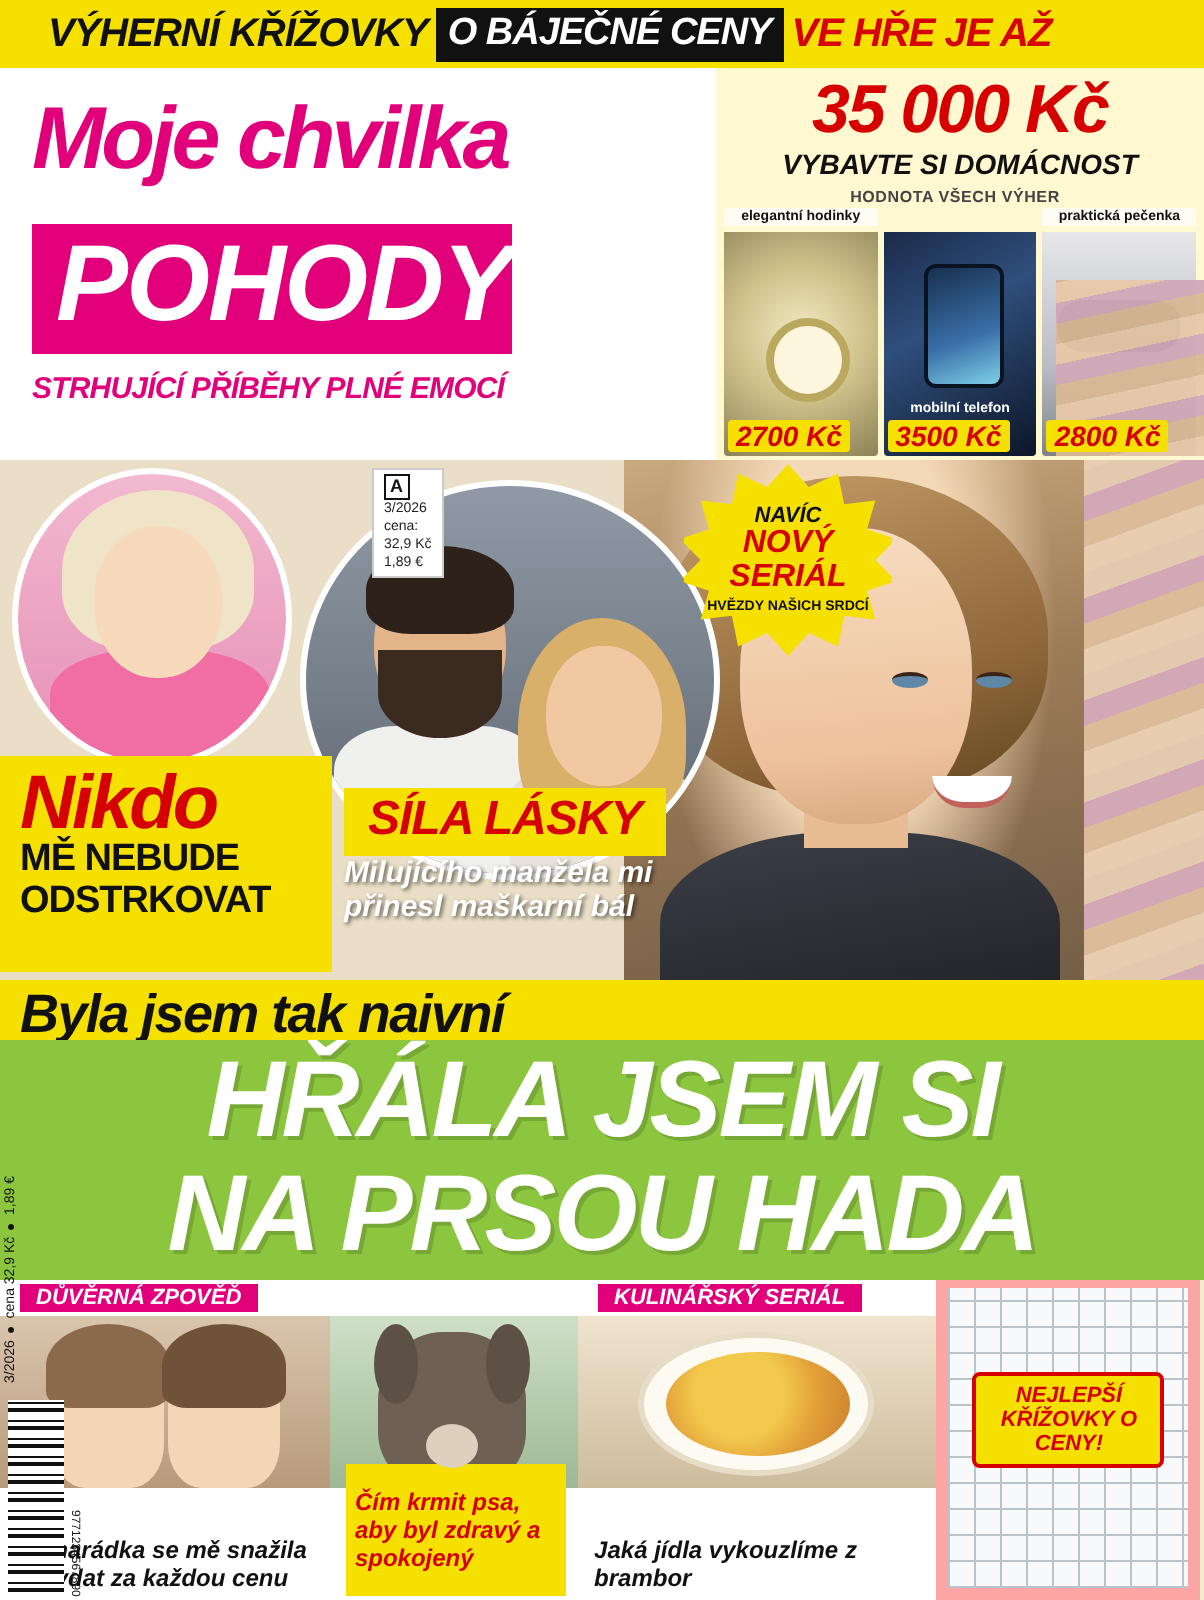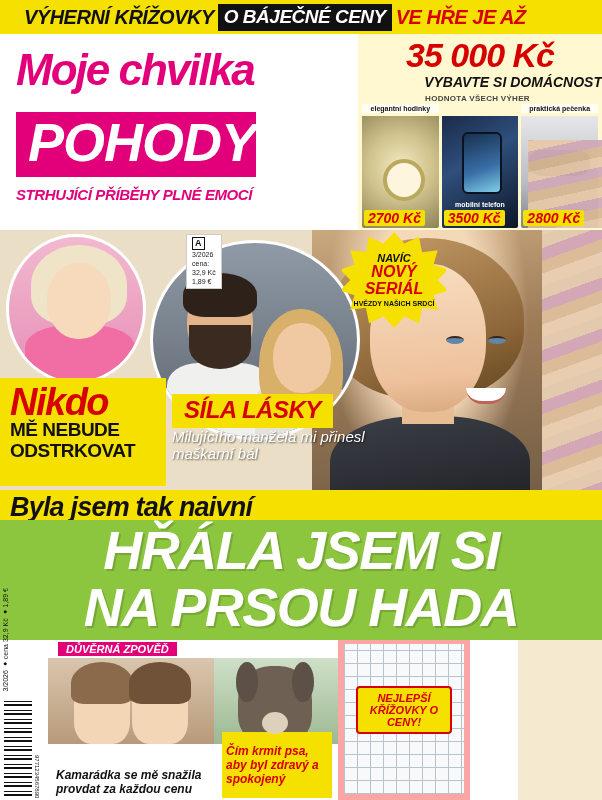--- a/index.html
+++ b/index.html
@@ -75,21 +75,21 @@
     background: #fff8d0;
   }
   .prize-amount {
     position: absolute; top: 2px; left: 0; width: 244px;
     text-align: center;
     font-size: 34px; font-weight: bold; font-style: italic;
     color: #d60000; letter-spacing: -1px;
   }
   .prize-sub {
     position: absolute; top: 40px; left: 0; width: 244px;
-    text-align: right;
+    text-align: center;
     font-size: 14px; font-weight: bold; font-style: italic;
     color: #111;
   }
   .prize-sub2 {
     position: absolute; top: 60px; left: 0; width: 239px;
     text-align: center;
     font-size: 8px; font-weight: bold;
     color: #444; letter-spacing: 0.3px;
   }
   .prize-items {
@@ -352,21 +352,21 @@
     padding: 2px 12px 4px 12px;
     z-index: 6;
   }
   .sila-txt {
     font-size: 24px; font-weight: bold; font-style: italic;
     color: #d60000; letter-spacing: -0.5px;
   }
   .sila-sub {
     position: absolute; top: 198px; left: 172px;
     width: 200px;
-    font-size: 15px; font-weight: normal; font-style: italic;
+    font-size: 15px; font-weight: bold; font-style: italic;
     color: #ffffff; line-height: 1.15;
     text-shadow: 1px 1px 2px rgba(0,0,0,.6);
     z-index: 6;
   }
 
   
   .byla-bar {
     position: absolute; top: 260px; left: 0;
     width: 602px; height: 34px;
     background: #f5e000;
@@ -388,24 +388,23 @@
   .headline-line {
     font-size: 54px; font-weight: bold; font-style: italic;
     color: #ffffff; text-align: center;
     letter-spacing: -1.5px; line-height: 1.05;
     text-shadow: 2px 2px 0 rgba(0,0,0,.15);
   }
 
   
   .bottom {
     position: absolute; top: 640px; left: 0;
-    width: 518px; height: 160px;
+    width: 600px; height: 160px;
     background: #ffffff;
     display: flex;
-    justify-content: center;
   }
   .bcol { position: relative; height: 160px; overflow: hidden; }
   .bcol1 { width: 166px; background: #ffffff; }
   .bcol2 { width: 124px; background: #ffffff; }
   .bcol3 { width: 180px; background: #ffffff; }
   .bcol4 { width: 132px; background: #fca5a5; }
 
   .b-tag {
     position: absolute; top: 2px; left: 10px;
     background: #f5e000;
@@ -643,20 +642,28 @@
     </div>
 
     <div class="bcol bcol2">
       <div class="b-photo b2-photo">
         <div class="b2-dog"></div>
         <div class="b2-snout"></div>
       </div>
       <div class="b-cap yellowbg">Čím krmit psa, aby byl zdravý a spokojený</div>
     </div>
 
+    <div class="bcol bcol3">
+      <div class="b-tag pink">KULINÁŘSKÝ SERIÁL</div>
+      <div class="b-photo b3-photo">
+        <div class="b3-plate"></div>
+        <div class="b3-food"></div>
+      </div>
+      <div class="b-cap">Jaká jídla vykouzlíme z brambor</div>
+    </div>
 
     <div class="bcol bcol4">
       <div class="cw-grid"></div>
       <div class="cw-badge">NEJLEPŠÍ KŘÍŽOVKY O CENY!</div>
     </div>
   </div>
 
   <div class="barcode"></div>
   <div class="barcode-num">9771234567890</div>
   <div class="spine-text">3/2026 ● cena 32,9 Kč ● 1,89 €</div>

